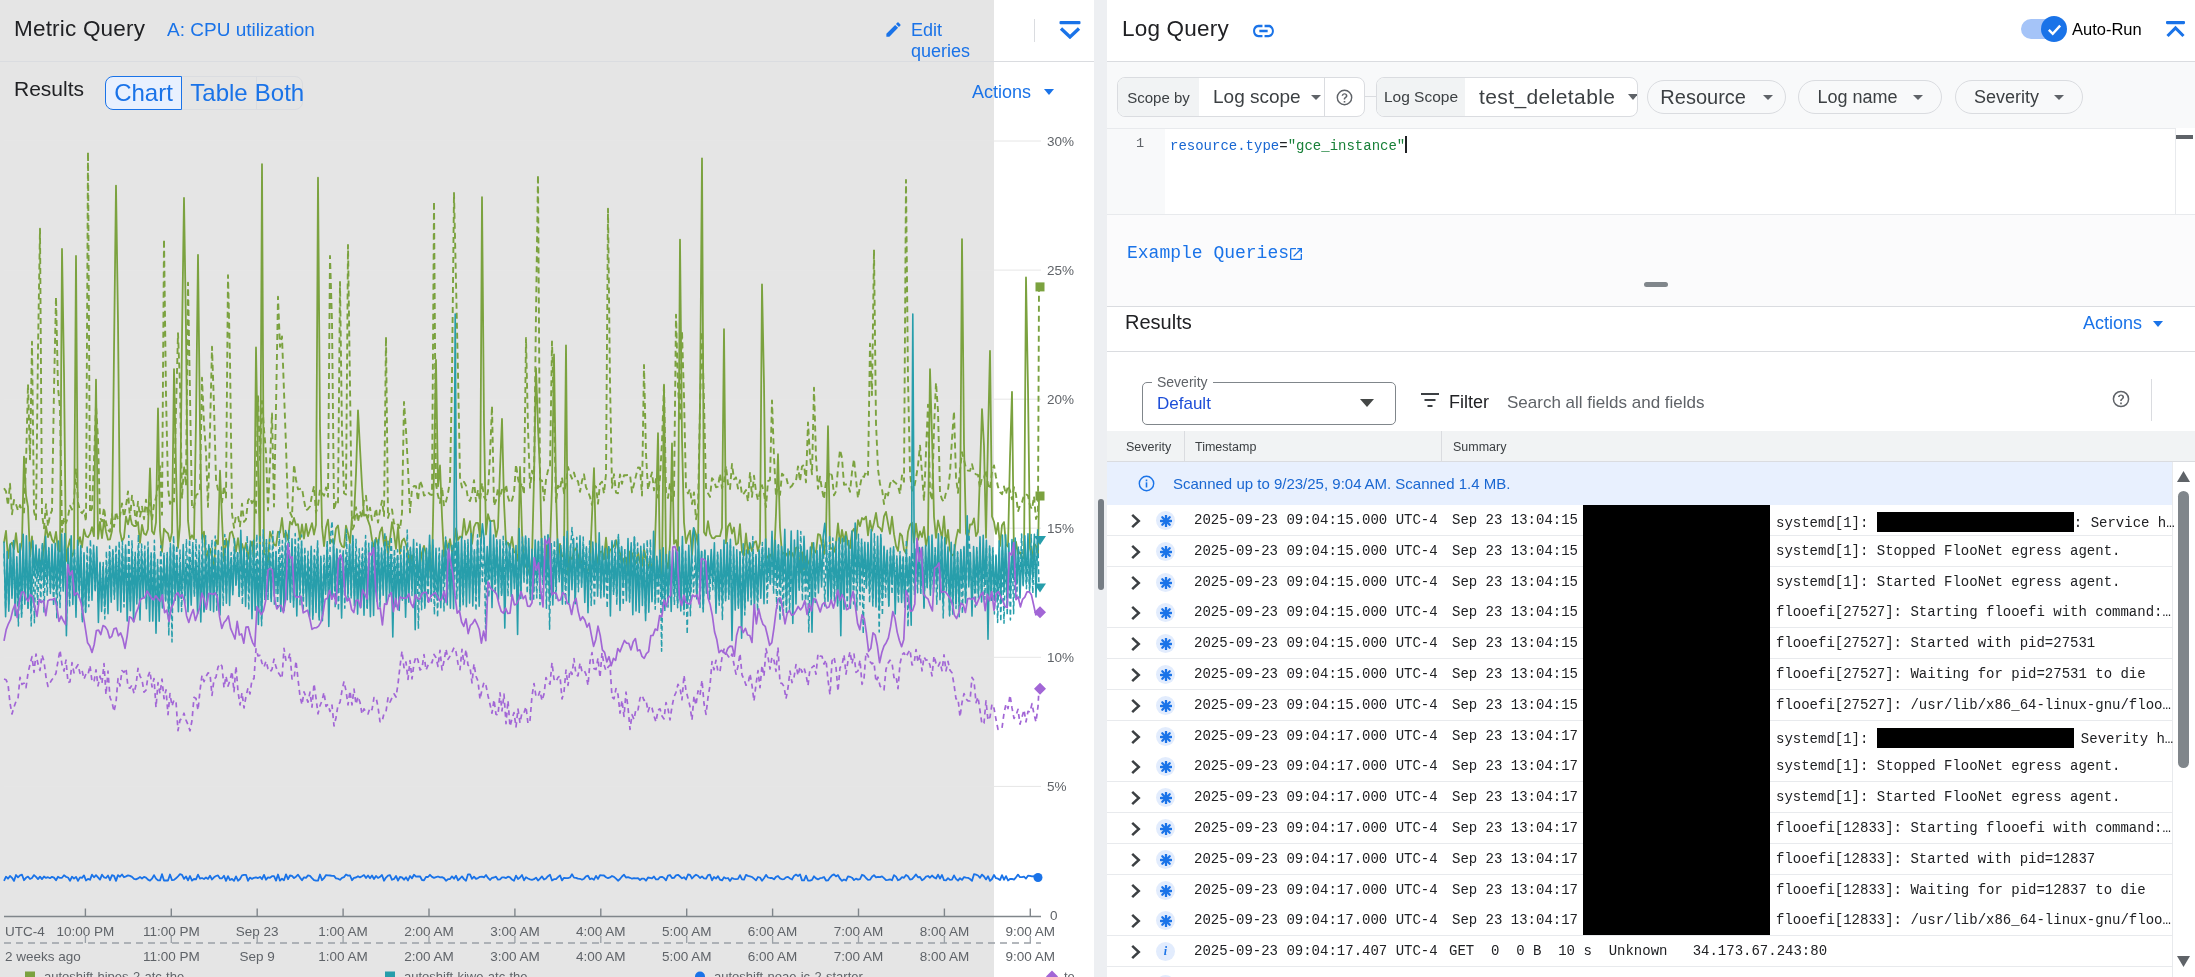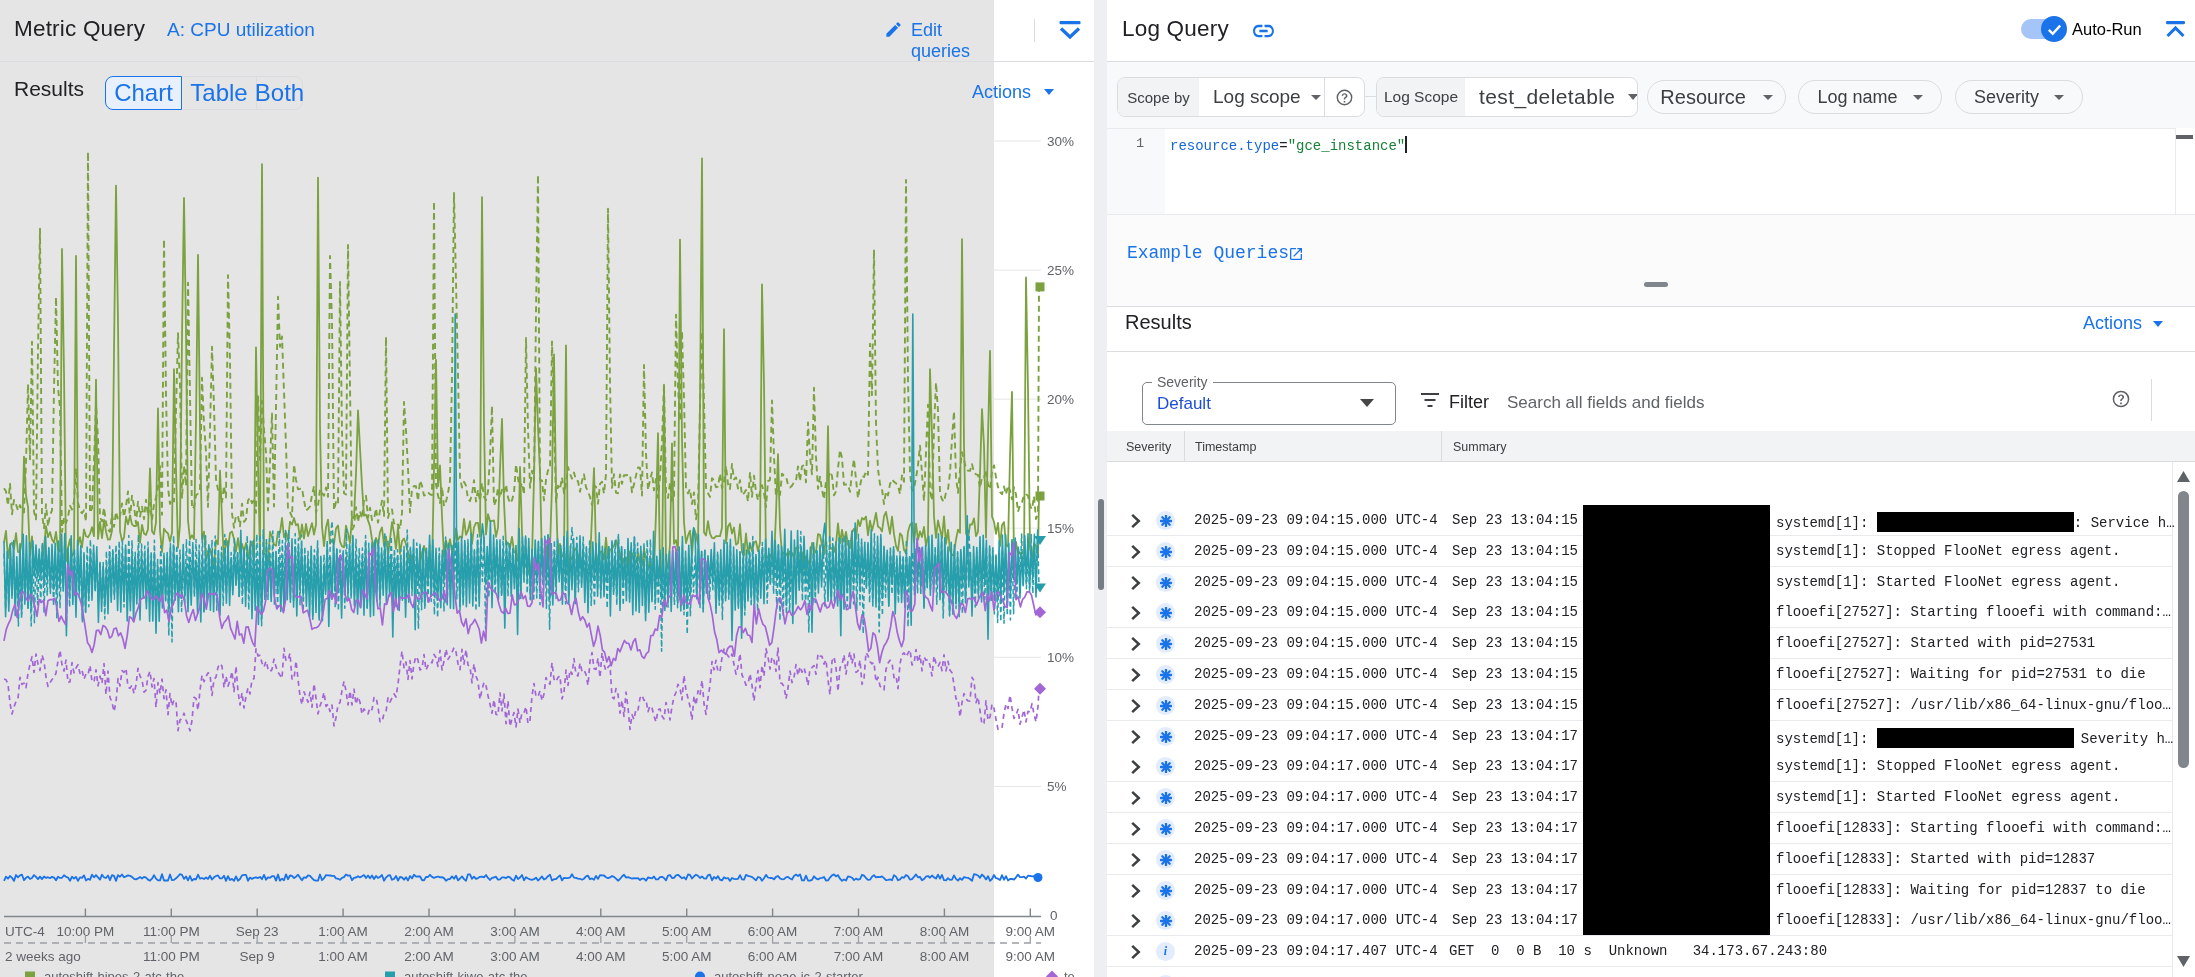--- a/index.html
+++ b/index.html
@@ -234,20 +234,30 @@
   <div class="vline" style="left:2151px;top:379px;height:42px;"></div>
 
   <div class="abs" style="left:1107px;top:431px;width:1088px;height:31px;background:#f1f3f4;border-bottom:1px solid #dadce0;">
     <div class="abs" style="left:19px;top:9px;font-size:12.5px;color:#3c4043;">Severity</div>
     <div class="abs" style="left:88px;top:9px;font-size:12.5px;color:#3c4043;">Timestamp</div>
     <div class="abs" style="left:346px;top:9px;font-size:12.5px;color:#3c4043;">Summary</div>
     <div class="vline" style="left:77px;top:0;height:31px;"></div>
     <div class="vline" style="left:334px;top:0;height:31px;"></div>
   </div>
 
+  <div class="abs" style="left:1107px;top:462px;width:1065px;height:43px;background:#e8f0fe;">
+    <div class="abs" style="left:30px;top:12px;width:19px;height:19px;">
+      <svg width="19" height="19" viewBox="0 0 24 24" fill="#1a73e8">
+            <path d="M12 2a10 10 0 100 20 10 10 0 000-20zm0 18.2A8.2 8.2 0 1120.2 12 8.21 8.21 0 0112 20.2z"></path>
+            <rect x="11" y="10.5" width="2" height="6.5"></rect>
+            <rect x="11" y="7" width="2" height="2.2"></rect>
+          </svg>
+    </div>
+    <div class="abs" style="left:66px;top:13px;font-size:15px;color:#1967d2;">Scanned up to 9/23/25, 9:04 AM. Scanned 1.4 MB.</div>
+  </div>
 
   <div class="abs" style="left:0px;top:505px;width:2195px;height:472px;overflow:hidden;">
 <div class="lrow" style="top:0px">
           <svg class="chev" width="11" height="16" viewBox="0 0 11 16">
             <path d="M2.2 1.8L8.8 8L2.2 14.2" fill="none" stroke="#3c4043" stroke-width="2.5"></path>
           </svg>
           <span class="sevic">
             <svg width="12" height="12" viewBox="0 0 12 12">
               <g stroke="#1a73e8" stroke-width="2.3" stroke-linecap="round">
                 <line x1="6" y1="0.7" x2="6" y2="11.3"></line>

